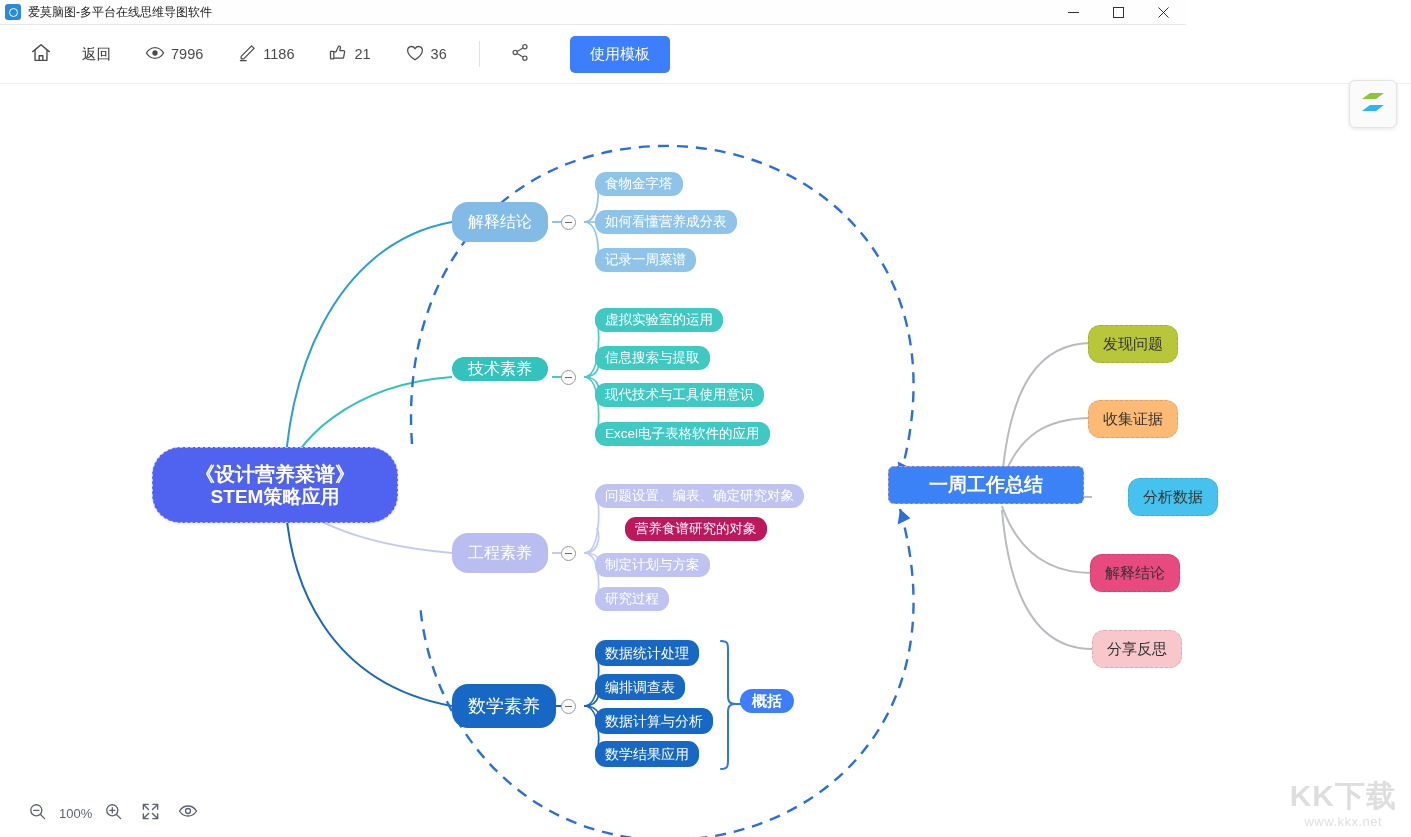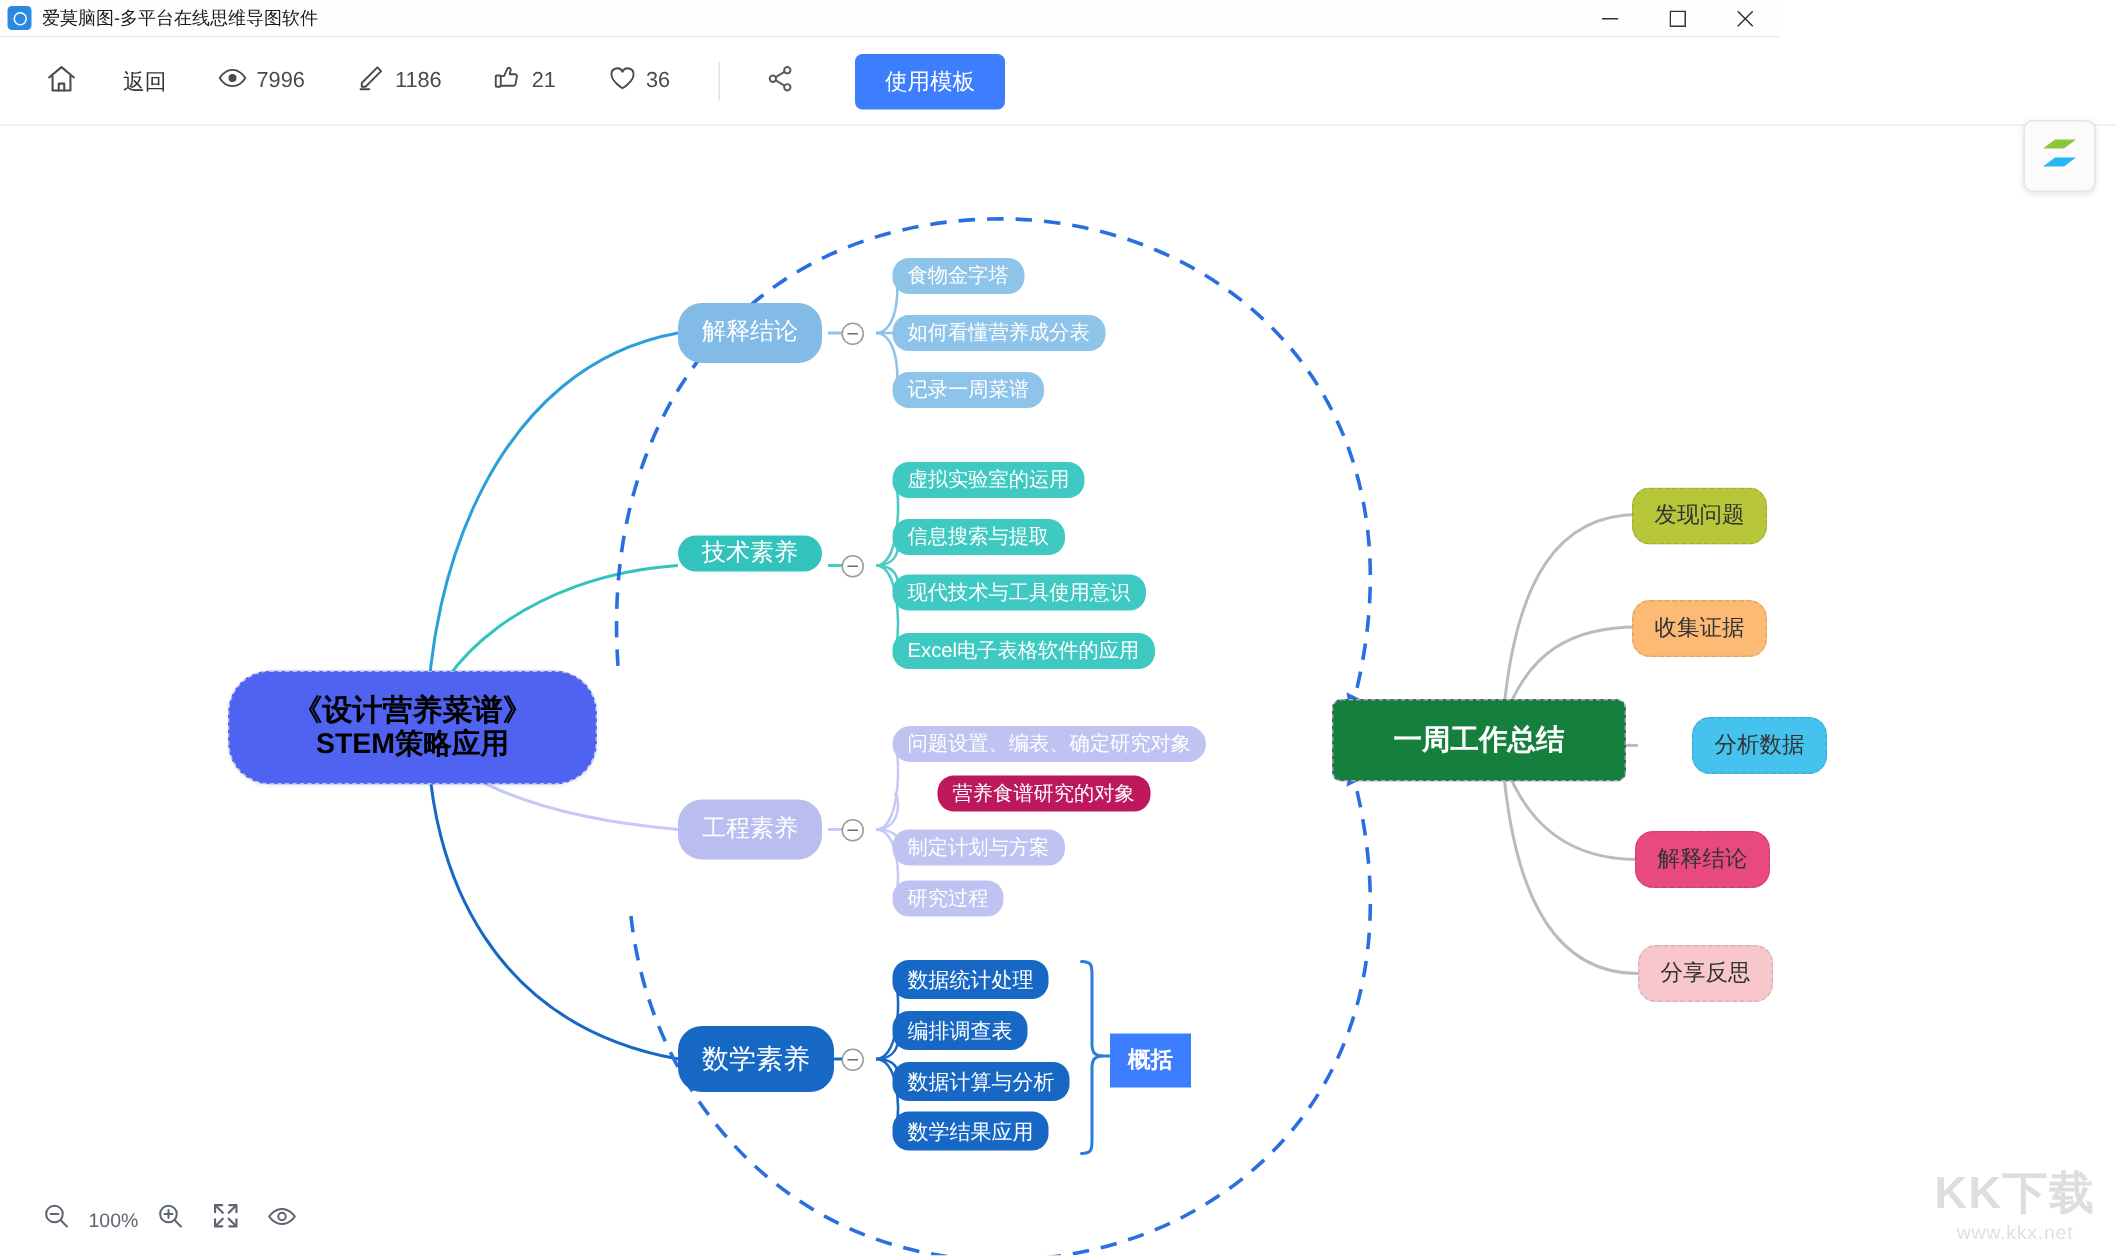--- a/index.html
+++ b/index.html
@@ -102,21 +102,21 @@
 
   
   .node {
     position: absolute;
     display: flex; align-items: center; justify-content: center;
     white-space: nowrap;
     line-height: 1.15;
   }
   .node.root {
     background: #5063f0;
-    color: #000000;
+    color: #ffffff;
     border-radius: 28px;
     font-size: 20px; font-weight: bold;
     flex-direction: column;
     border: 1px dashed #b8c0f7;
     text-align: center;
     box-shadow: 0 1px 3px rgba(0,0,0,0.08);
   }
   .node.root .l2 { font-size: 19px; }
 
   .node.main {
@@ -126,28 +126,28 @@
   .node.leaf {
     border-radius: 11px; color: #fff; font-size: 13.5px;
     padding: 0 10px; height: 24px;
   }
   .node.right-leaf {
     border-radius: 12px; color: #333; font-size: 15px;
     padding: 0 14px; height: 38px;
     border: 1px dashed rgba(0,0,0,0.12);
   }
   .node.summary-root {
-    background: #15803d; color: #ffffff; font-weight: bold;
+    background: #3b82f6; color: #ffffff; font-weight: bold;
     font-size: 19px; border-radius: 6px;
     border: 1px dashed #c49bd0;
-    padding: 0 18px; height: 55px;
+    padding: 0 18px; height: 38px;
   }
   .node.summary-label {
     background: #3d7eff; color: #fff; font-weight: bold;
-    font-size: 15px; border-radius: 0; padding: 0 12px; height: 36px;
+    font-size: 15px; border-radius: 14px; padding: 0 12px; height: 24px;
   }
 
   
   .collapse {
     position: absolute; width: 15px; height: 15px; border-radius: 50%;
     background: #ffffff; border: 1px solid #9a9a9a;
     display: flex; align-items: center; justify-content: center;
   }
   .collapse .bar { width: 7px; height: 1.5px; background: #6b6b6b; }
 

